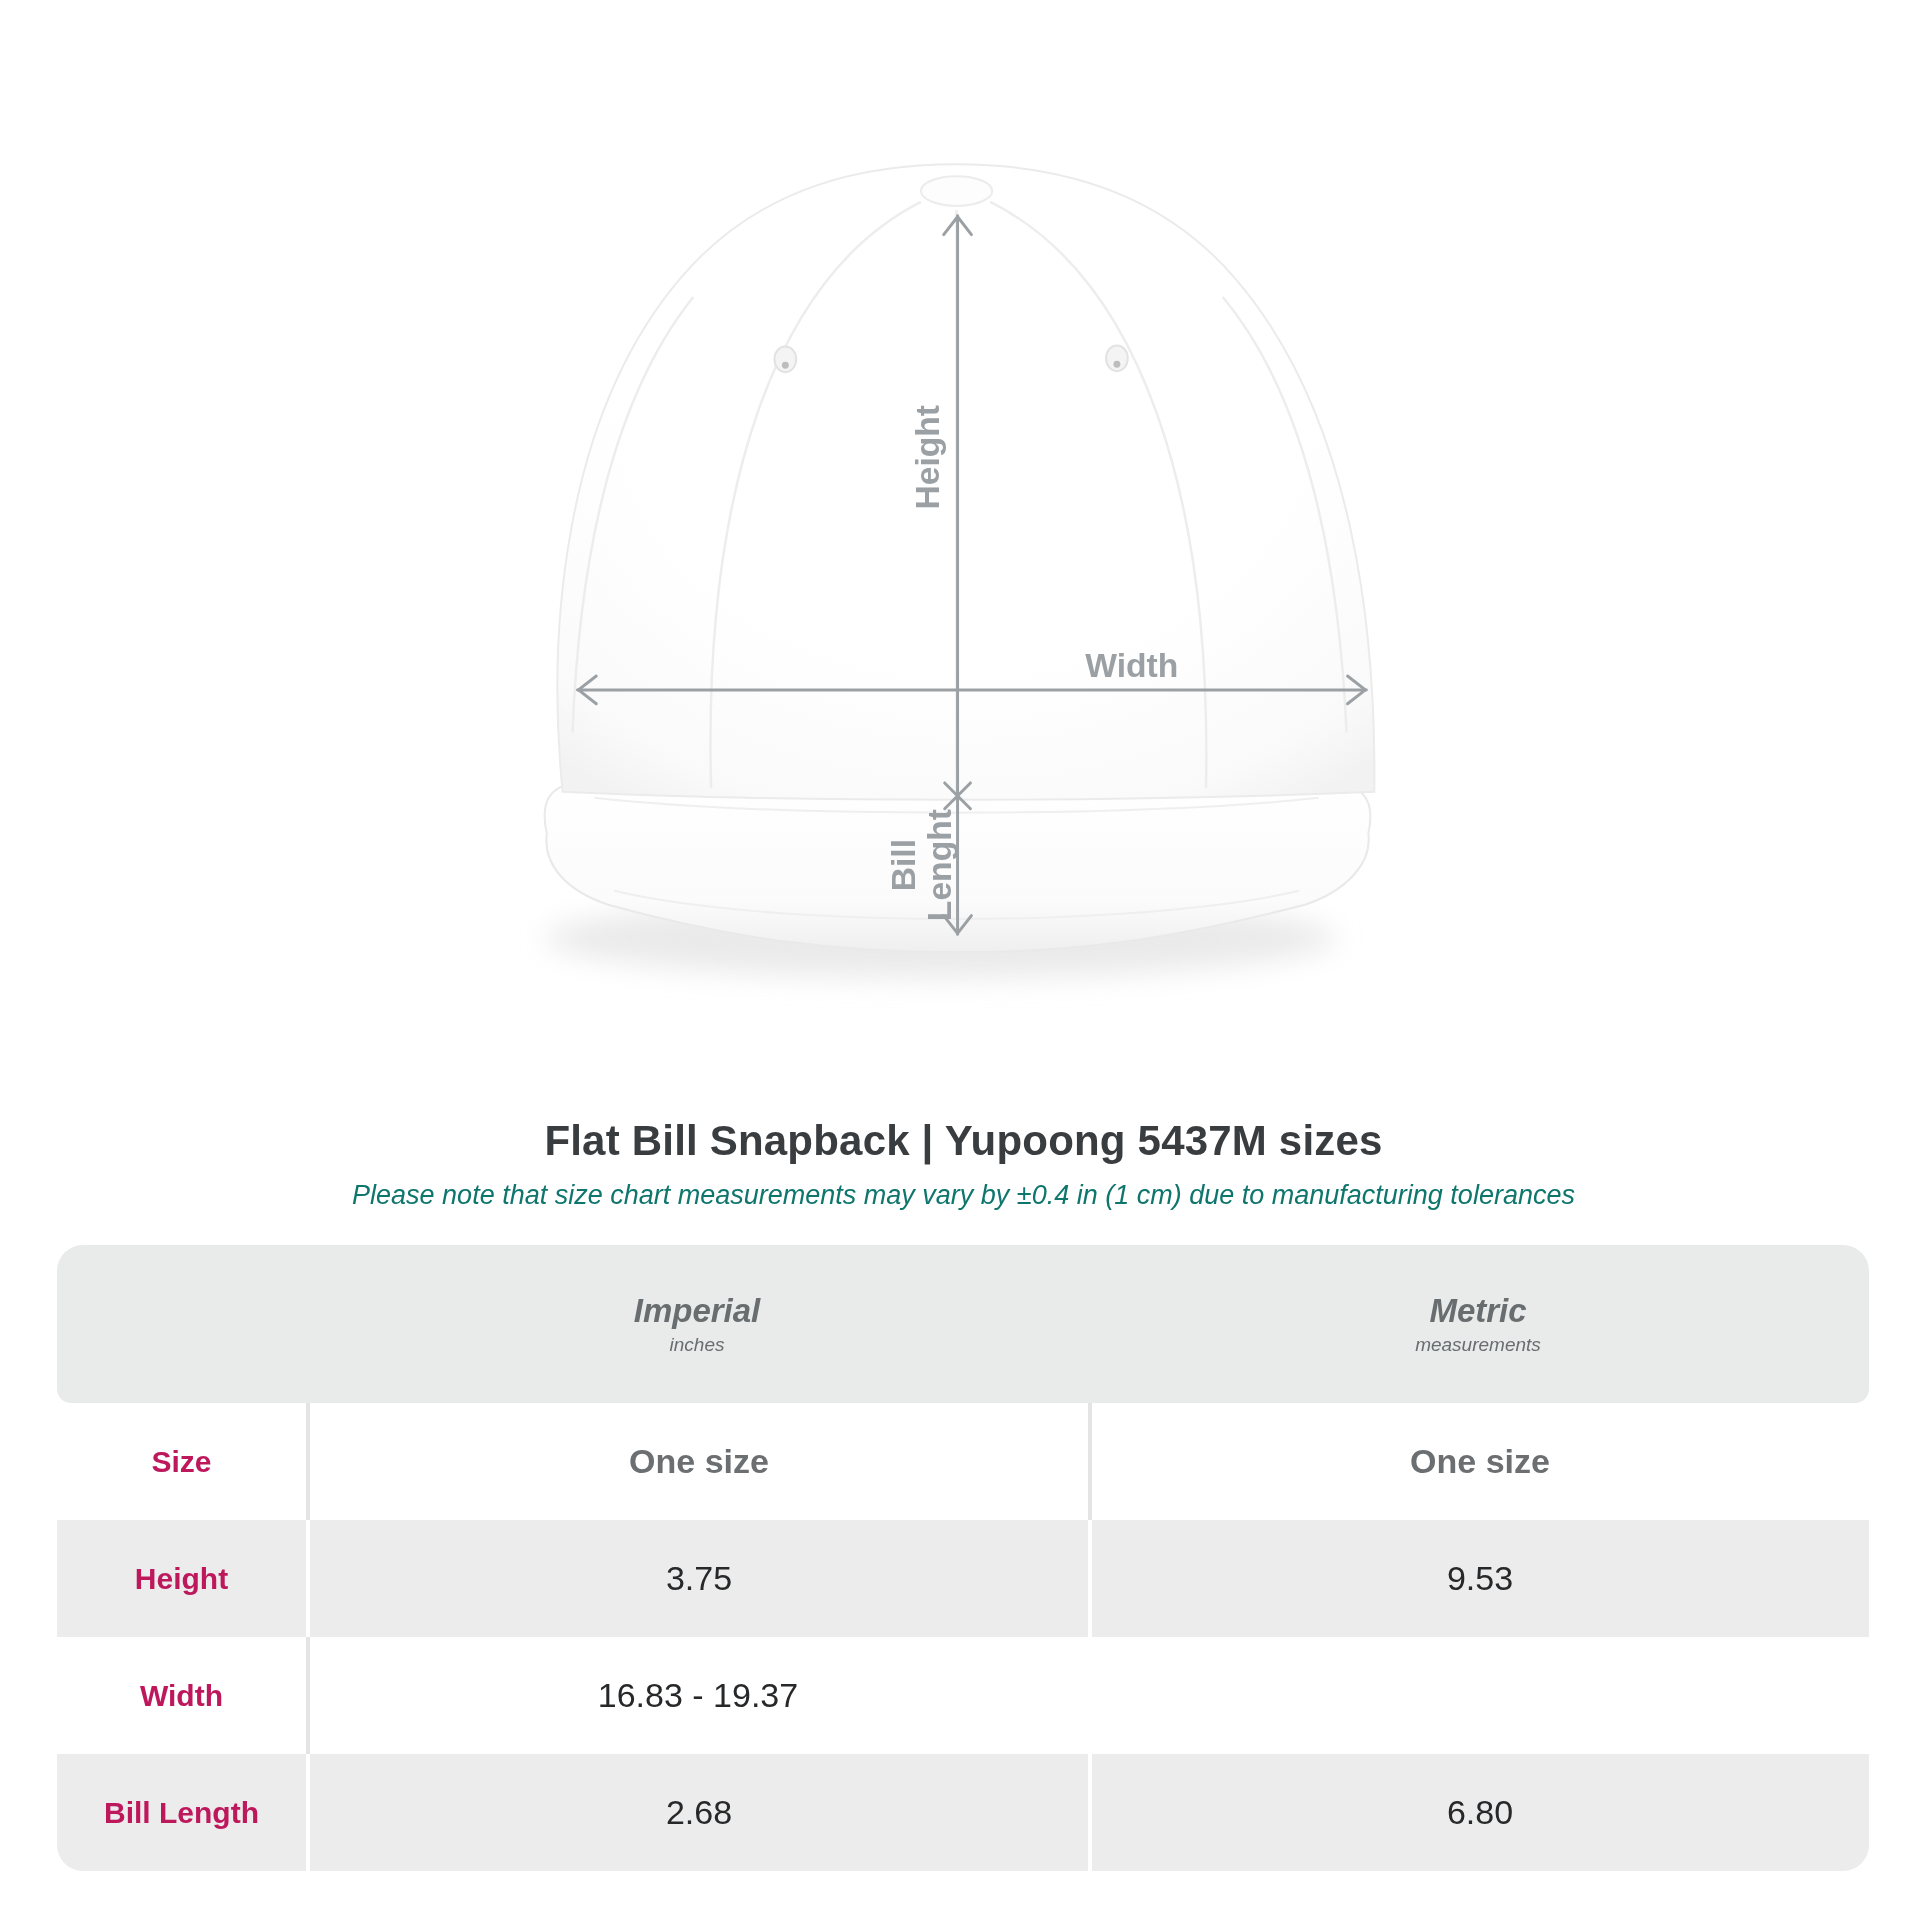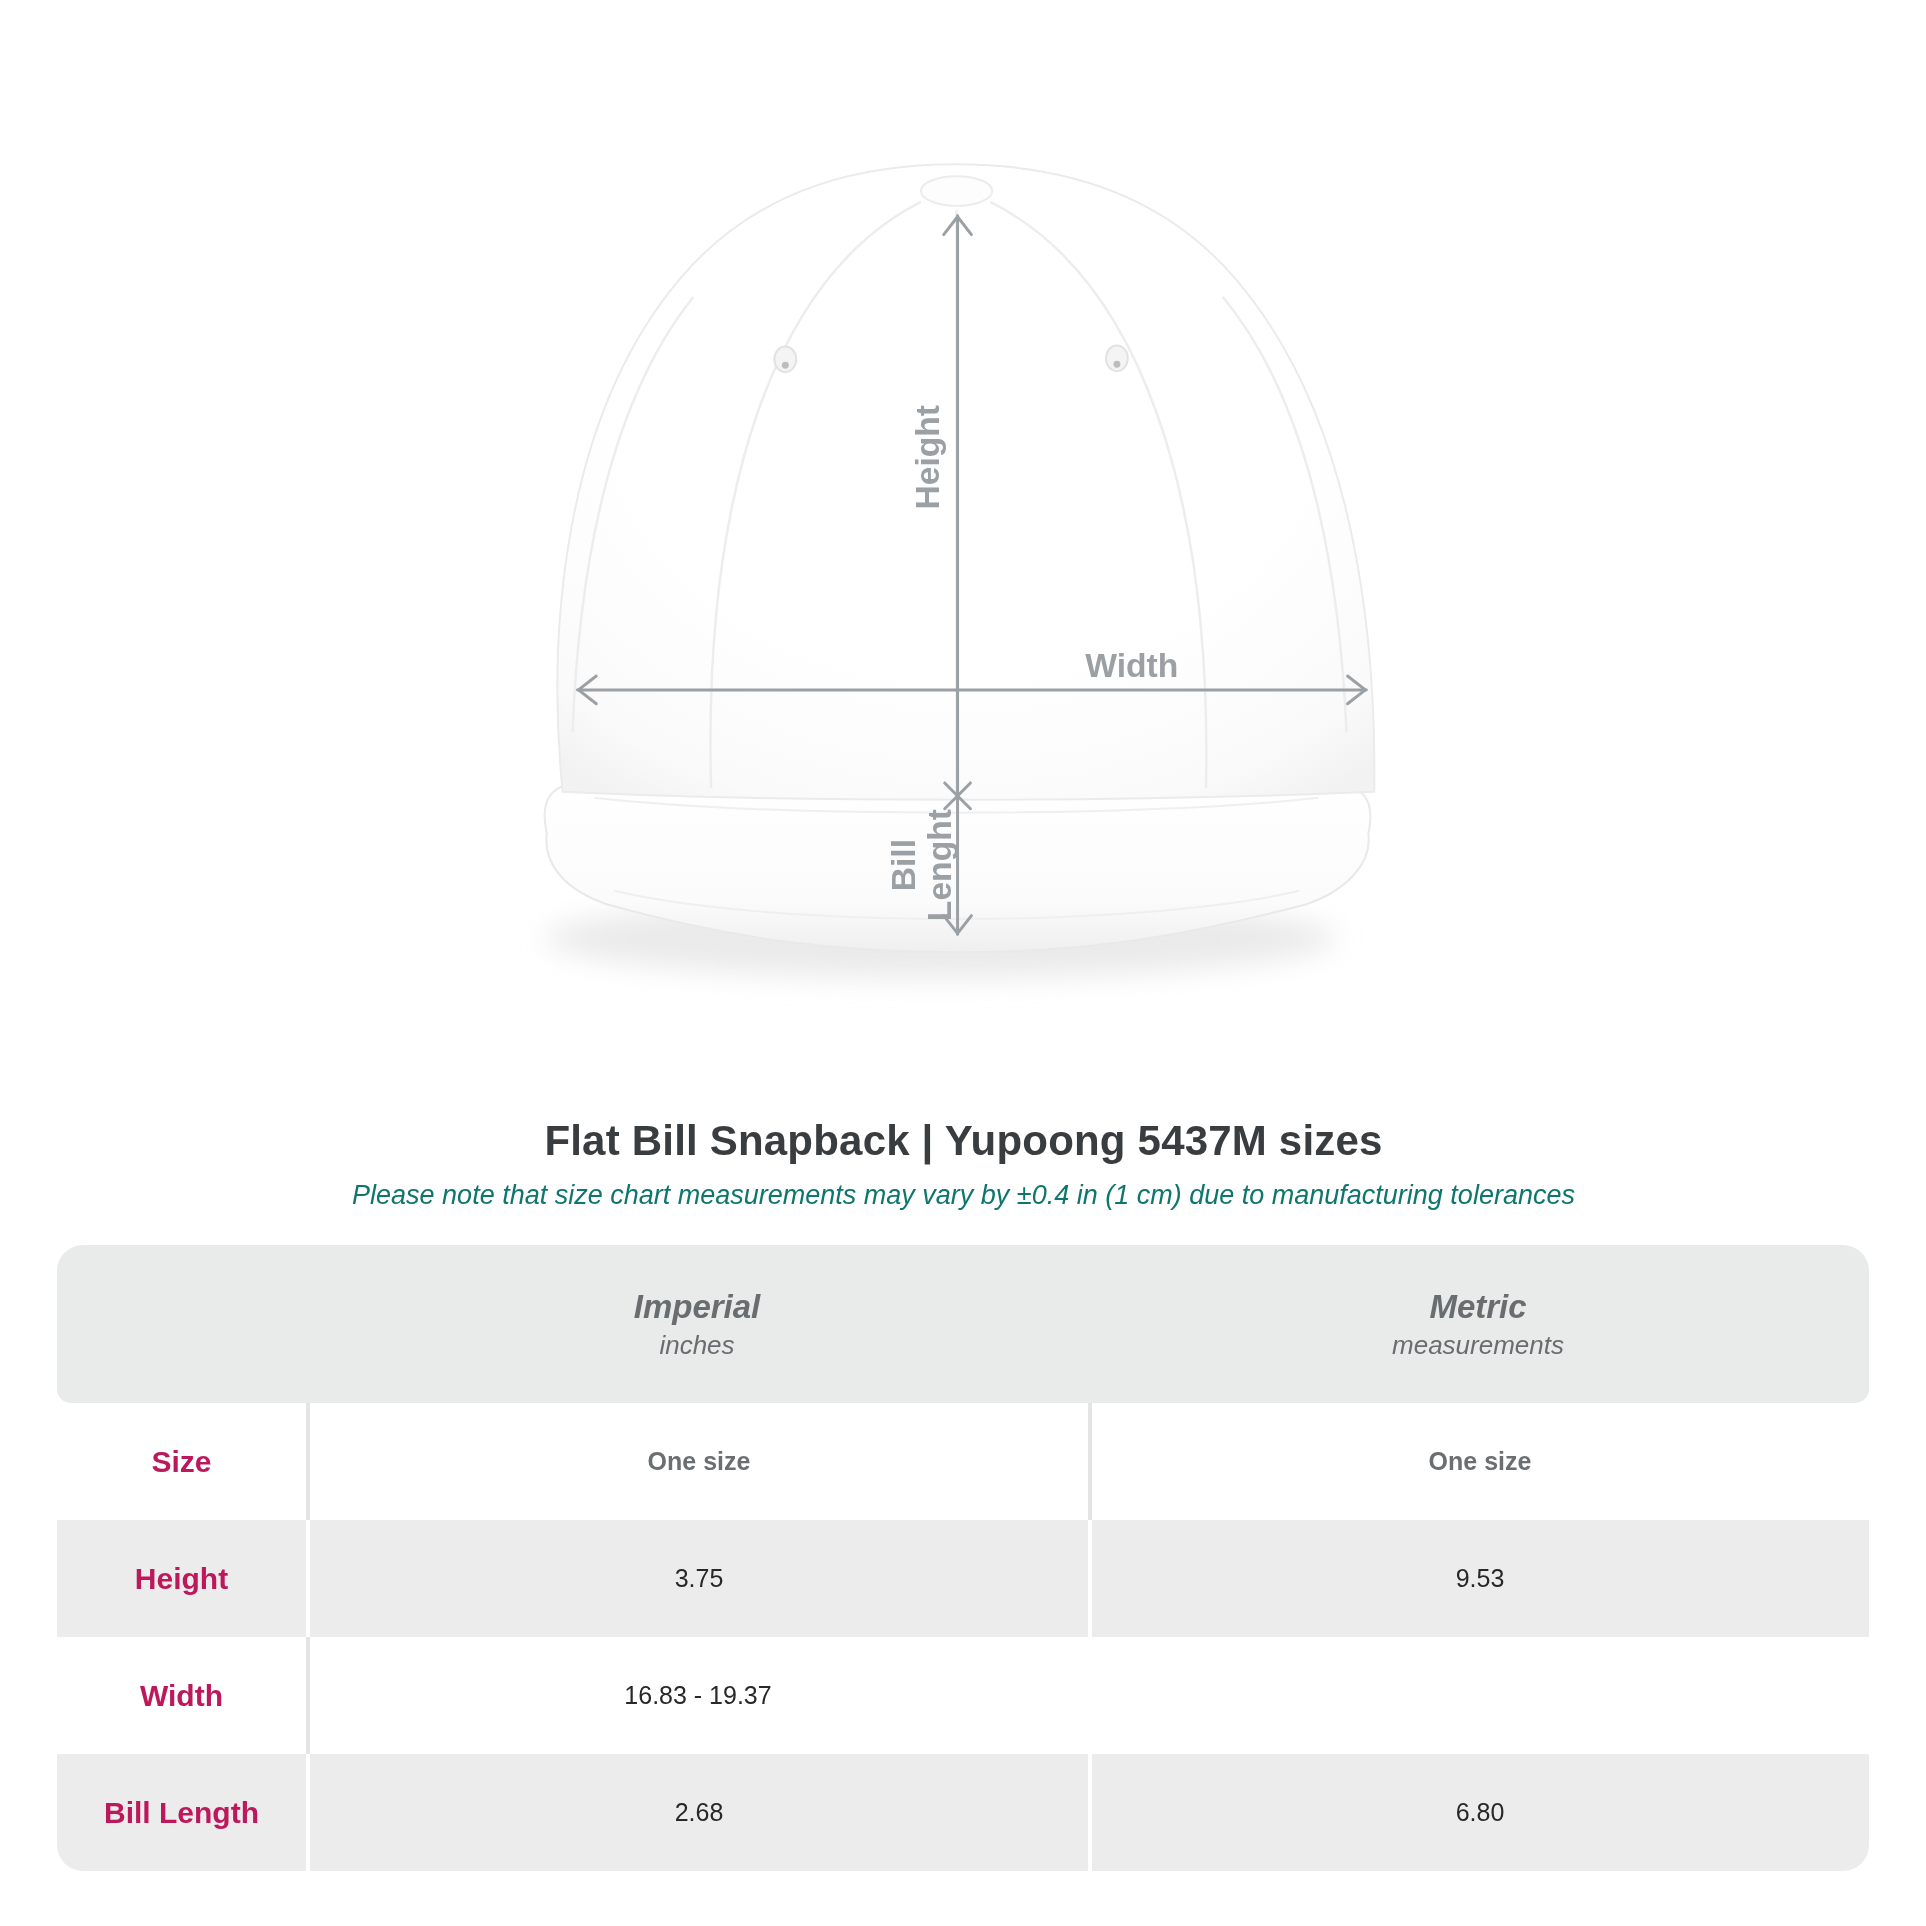--- a/index.html
+++ b/index.html
@@ -25,30 +25,30 @@
 
   
   .size-table { position:absolute; top:1245px; left:57px; width:1812px; }
   .thead { display:flex; height:158px; background:#e9eaea;
            border-radius:26px 26px 14px 14px; }
   .thead .spacer { width:249px; }
   .unit-col { width:782px; display:flex; flex-direction:column;
               align-items:center; justify-content:center; gap:4px; }
   .unit-col.metric { width:780px; }
   .unit-name { font-size:33px; font-weight:bold; font-style:italic; color:#686d70; }
-  .unit-sub  { font-size:26px; font-style:italic; color:#686d70; }
+  .unit-sub  { font-size:19px; font-style:italic; color:#686d70; }
 
   .trow { display:flex; height:117px; --div:#e4e4e4; background:#ffffff; }
   .trow.alt { background:#ececec; --div:#ffffff; }
   .trow.last { border-radius:0 0 26px 26px; overflow:hidden; }
   .tcell { display:flex; align-items:center; justify-content:center; }
   .c-label { width:249px; font-size:30px; font-weight:bold; color:#be185d; }
   .c-imperial { width:782px; border-left:4px solid var(--div); }
   .c-metric   { width:780px; border-left:4px solid var(--div); }
-  .val { font-size:25px; color:#26282a;text-align:center; }
+  .val { font-size:34px; color:#26282a;text-align:center; }
   .val.muted { color:#6b6f72; font-weight:bold; }
 </style>
 </head>
 <body>
 
 <div class="page">
 
   <svg class="hat-figure" width="1927" height="1069" viewBox="0 0 1946 1080">
     <defs>
       <radialGradient id="crownGrad" cx="50%" cy="38%" r="75%">

